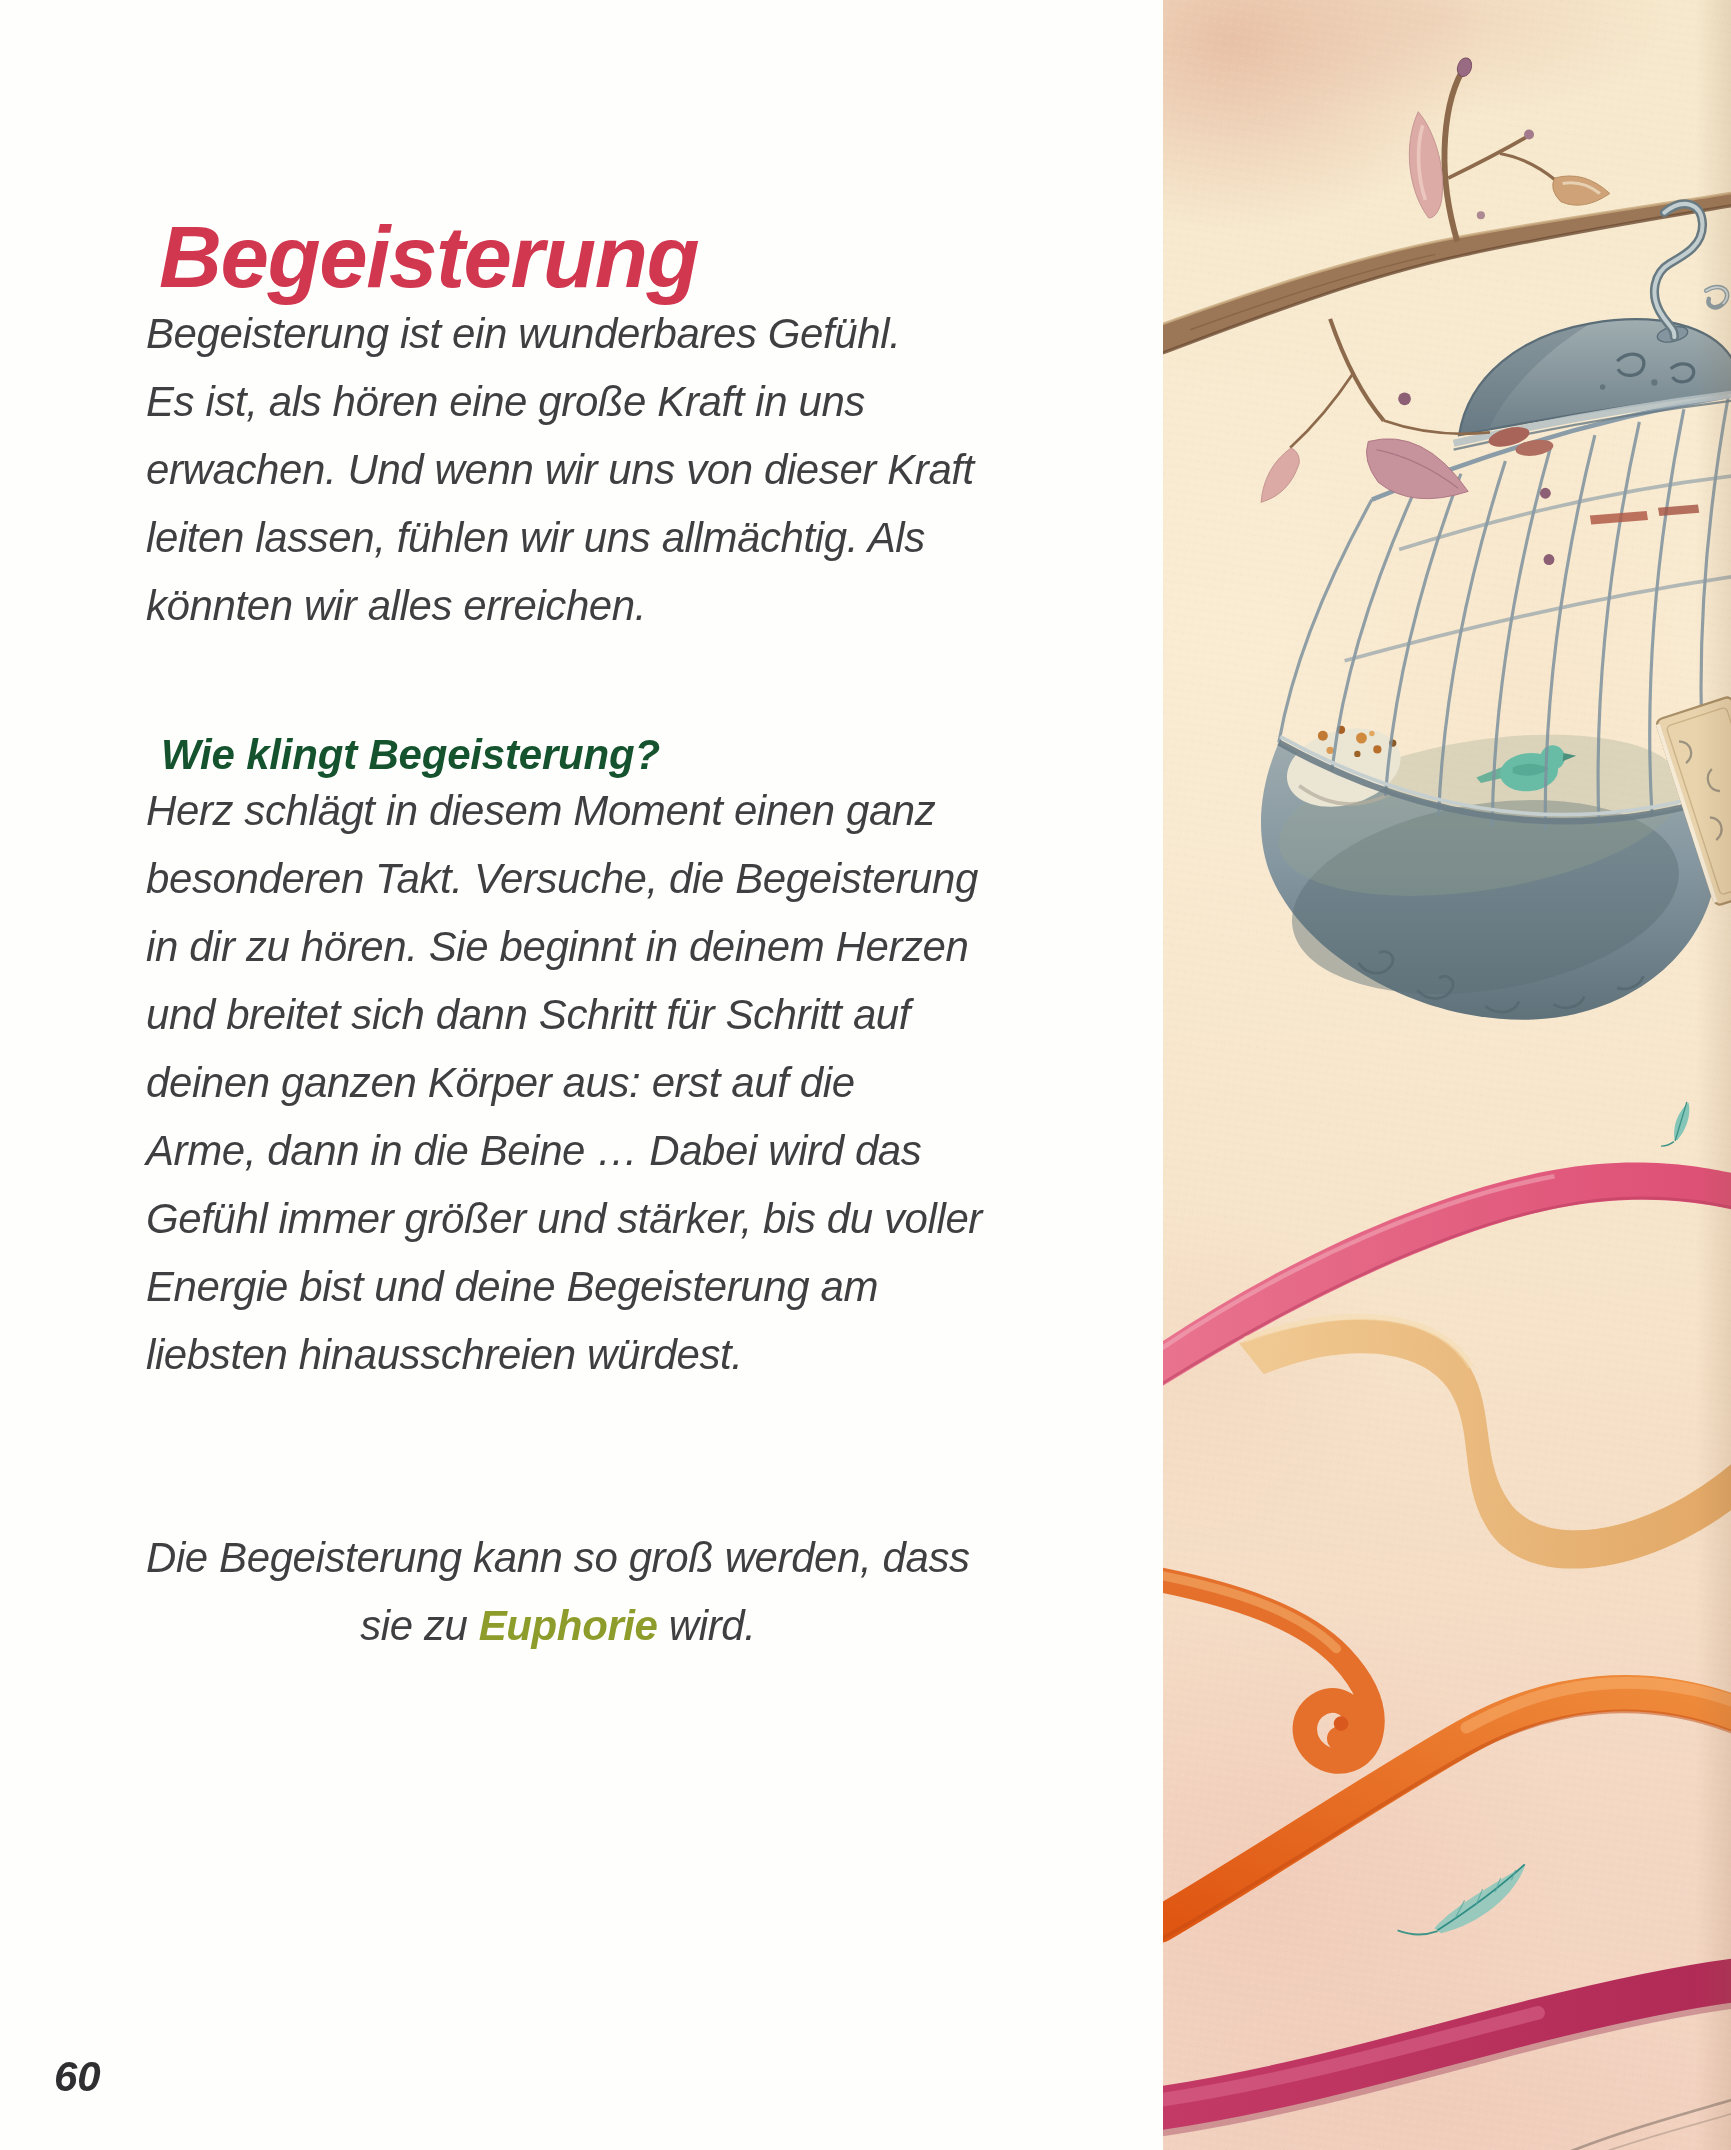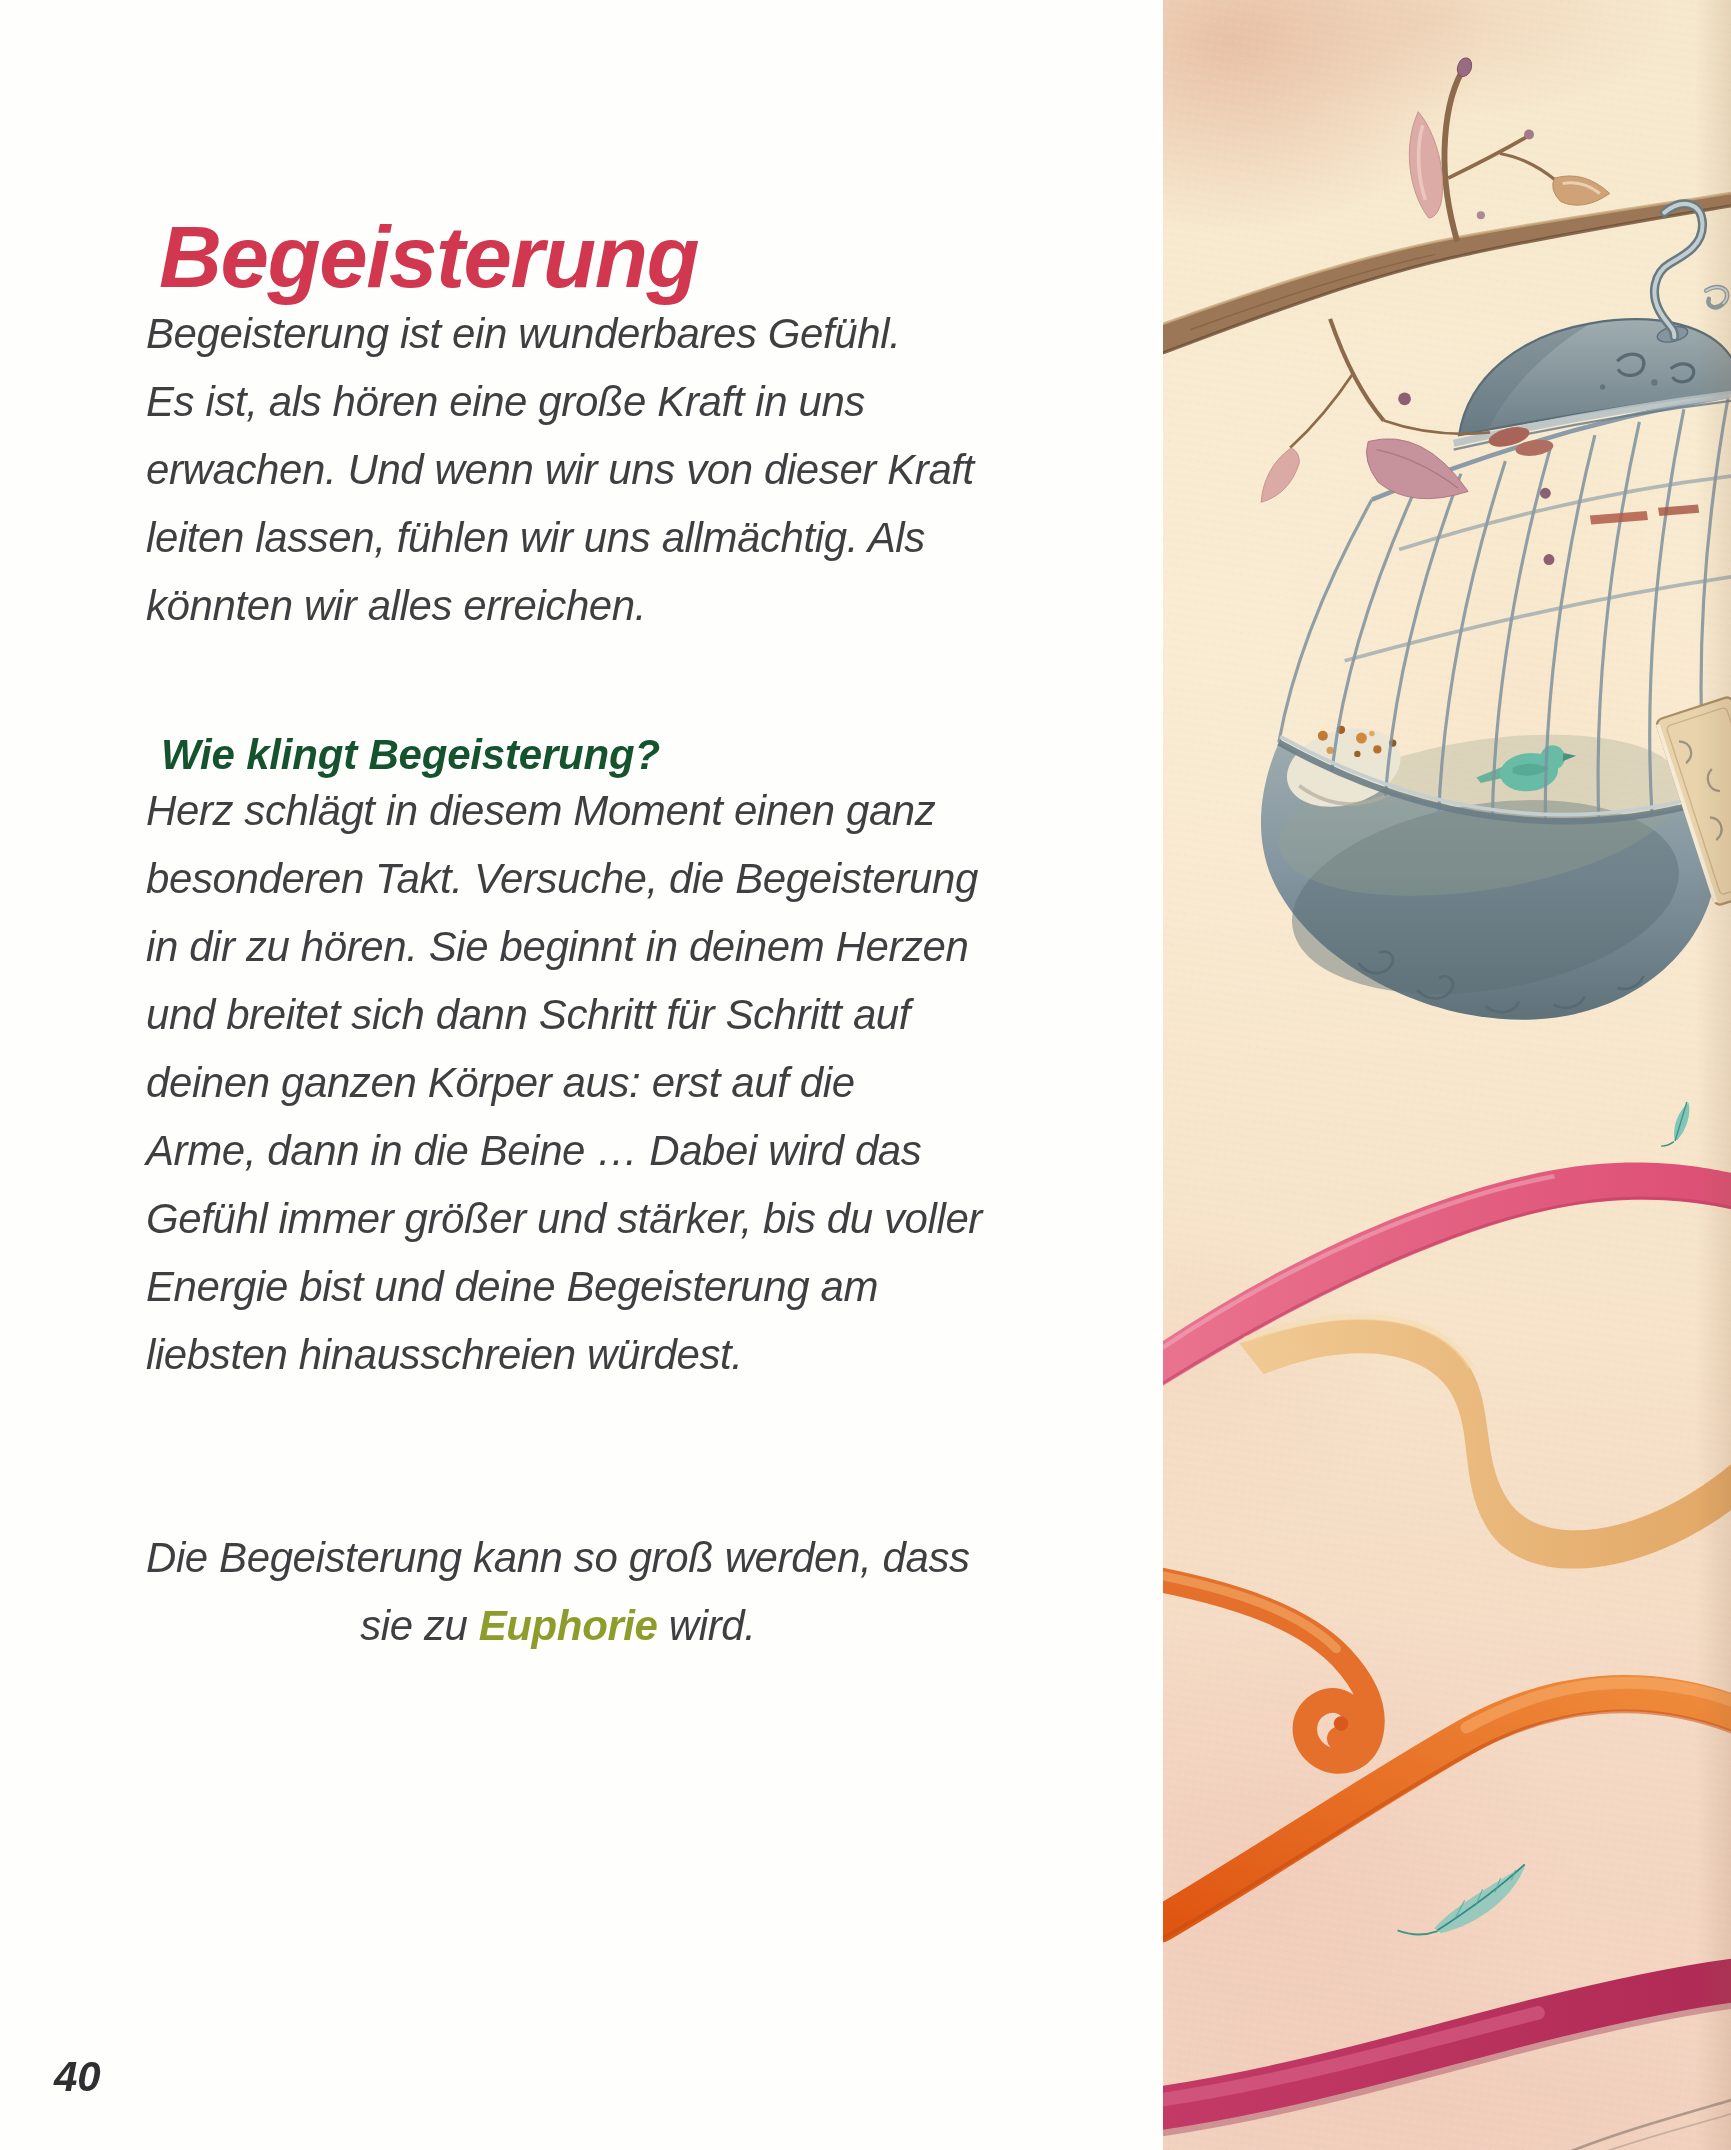--- a/index.html
+++ b/index.html
@@ -47,21 +47,21 @@
     <div>Gefühl immer größer und stärker, bis du voller</div>
     <div>Energie bist und deine Begeisterung am</div>
     <div>liebsten hinausschreien würdest.</div>
   </section>
 
   <section class="para p3">
     <div>Die Begeisterung kann so groß werden, dass</div>
     <div><span>sie zu </span><span class="hl">Euphorie</span><span> wird.</span></div>
   </section>
 
-  <div class="page-number">40</div>
+  <div class="page-number">60</div>
 
   <aside class="illustration">
     <svg viewBox="0 0 1253 4736" preserveAspectRatio="none">
       <defs>
         <linearGradient id="bg" x1="0" y1="0" x2="0" y2="1">
           <stop offset="0" stop-color="#f6e8cc"></stop>
             <stop offset="0.3" stop-color="#f9ecd3"></stop>
           <stop offset="0.62" stop-color="#f6e3c9"></stop>
             <stop offset="0.8" stop-color="#f4d9c4"></stop>
           <stop offset="1" stop-color="#f2d2c0"></stop>

